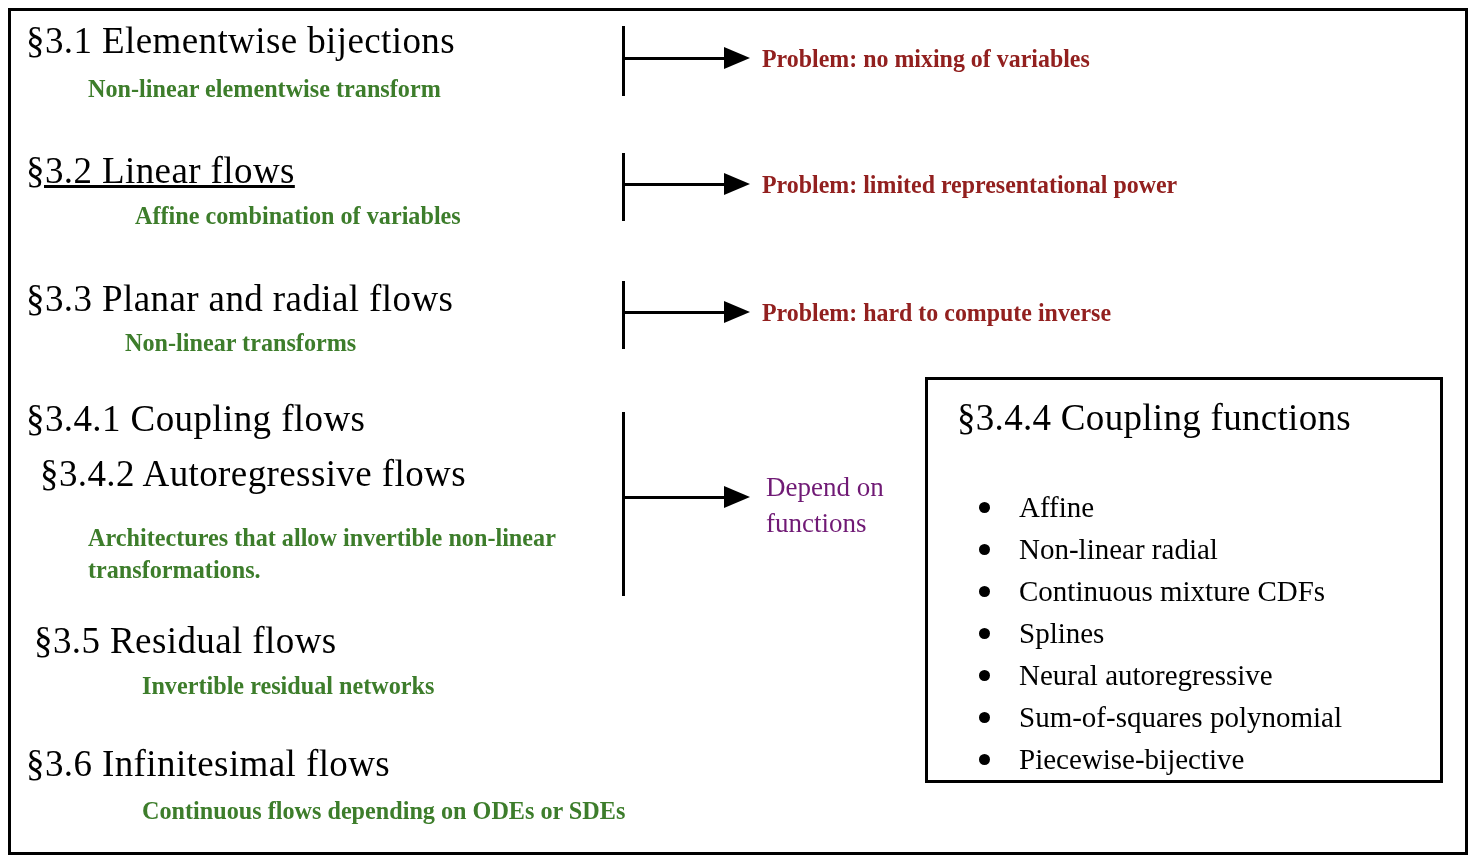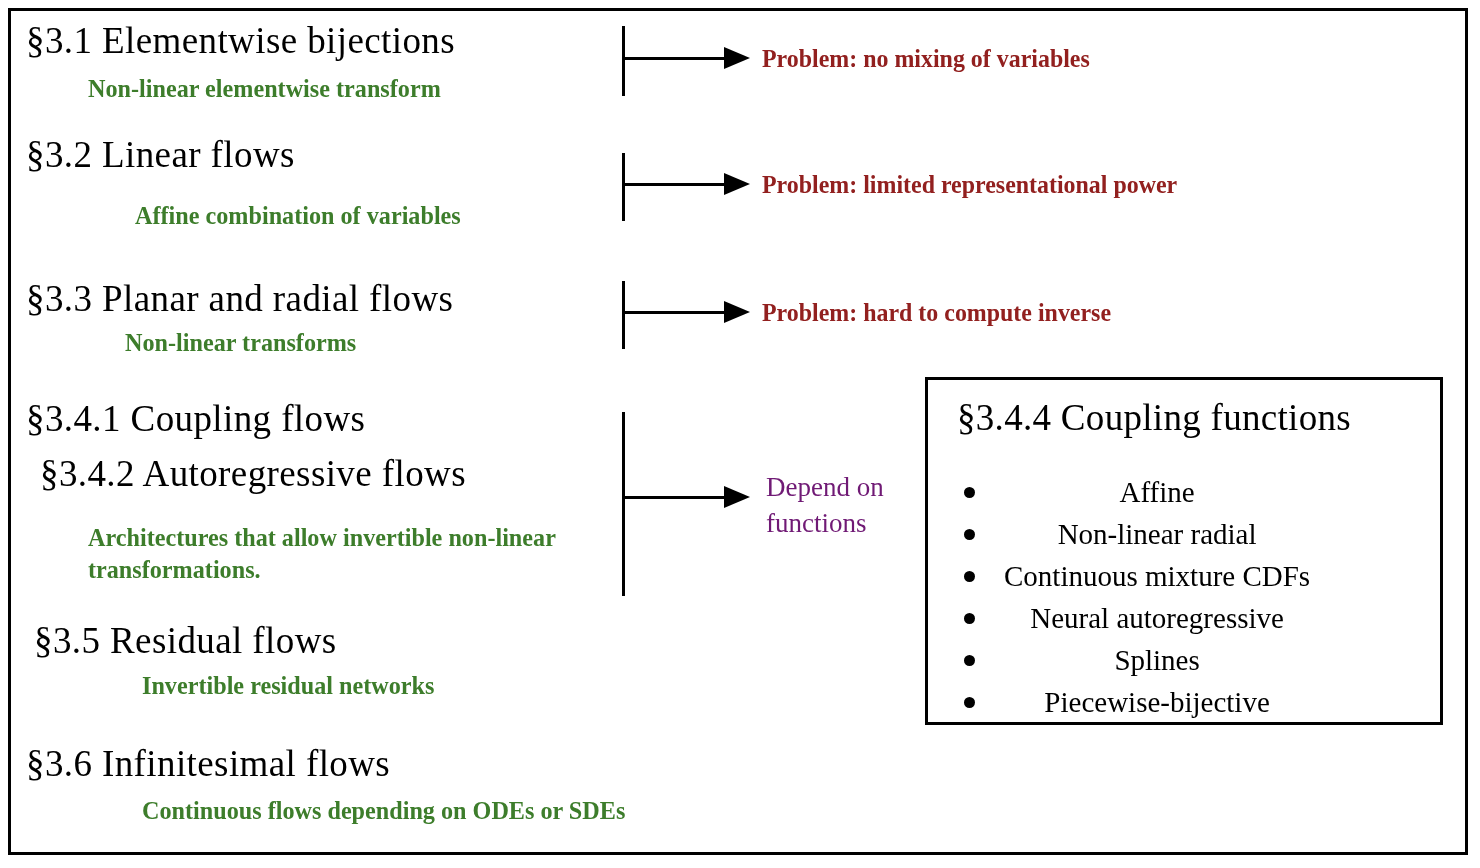--- a/index.html
+++ b/index.html
@@ -93,42 +93,41 @@
     border-bottom: 11px solid transparent;
     border-left: 26px solid #000000;
   }
 
   
   #coupling-box {
     position: absolute;
     left: 925px;
     top: 377px;
     width: 518px;
-    height: 348px;
+    height: 406px;
     border: 3px solid #000000;
     box-sizing: border-box;
     background: #ffffff;
   }
   #coupling-box-title {
     position: absolute;
     left: 29px;
     top: 16px;
     font-size: 37px;
     color: #000000;
     white-space: nowrap;
     letter-spacing: 0.3px;
   }
   #coupling-list {
     position: absolute;
     left: 28px;
     top: 91px;
-    margin: 0;
+    margin: 15px;
     padding: 0;
     list-style: none;
-    text-align: center;
   }
   #coupling-list li {
     position: relative;
     font-size: 29px;
     line-height: 42px;
     color: #000000;
     padding-left: 48px;
     white-space: nowrap;
   }
   #coupling-list li .bullet {
@@ -150,21 +149,21 @@
 
   <div class="heading" style="left:26px; top:22px;">§3.1 Elementwise bijections</div>
   <div class="subtitle" style="left:88px; top:73px;">Non-linear elementwise transform</div>
 
   <div class="vbar" style="left:622px; top:26px; height:70px;"></div>
   <div class="arrow-line" style="left:624px; top:57px; width:104px;"></div>
   <div class="arrow-head" style="left:724px; top:47px;"></div>
 
   <div class="problem" style="left:762px; top:44px;">Problem: no mixing of variables</div>
 
-  <div class="heading" style="left:26px; top:136px;">§3.2 Linear flows</div>
+  <div class="heading" style="left:26px; top:152px;text-decoration:underline;">§3.2 Linear flows</div>
   <div class="subtitle" style="left:135px; top:200px;">Affine combination of variables</div>
 
   <div class="vbar" style="left:622px; top:153px; height:68px;"></div>
   <div class="arrow-line" style="left:624px; top:183px; width:104px;"></div>
   <div class="arrow-head" style="left:724px; top:173px;"></div>
 
   <div class="problem" style="left:762px; top:170px;">Problem: limited representational power</div>
 
   <div class="heading" style="left:26px; top:280px;">§3.3 Planar and radial flows</div>
   <div class="subtitle" style="left:125px; top:327px;">Non-linear transforms</div>
@@ -204,25 +203,29 @@
       <li>
         <span class="bullet"></span>
         <span>Non-linear radial</span>
       </li>
       <li>
         <span class="bullet"></span>
         <span>Continuous mixture CDFs</span>
       </li>
       <li>
         <span class="bullet"></span>
+        <span>Splines</span>
+      </li>
+      <li>
+        <span class="bullet"></span>
         <span>Neural autoregressive</span>
       </li>
       <li>
         <span class="bullet"></span>
-        <span>Splines</span>
+        <span>Sum-of-squares polynomial</span>
       </li>
       <li>
         <span class="bullet"></span>
         <span>Piecewise-bijective</span>
       </li>
     </ul>
   </div>
 
 </div>
 

